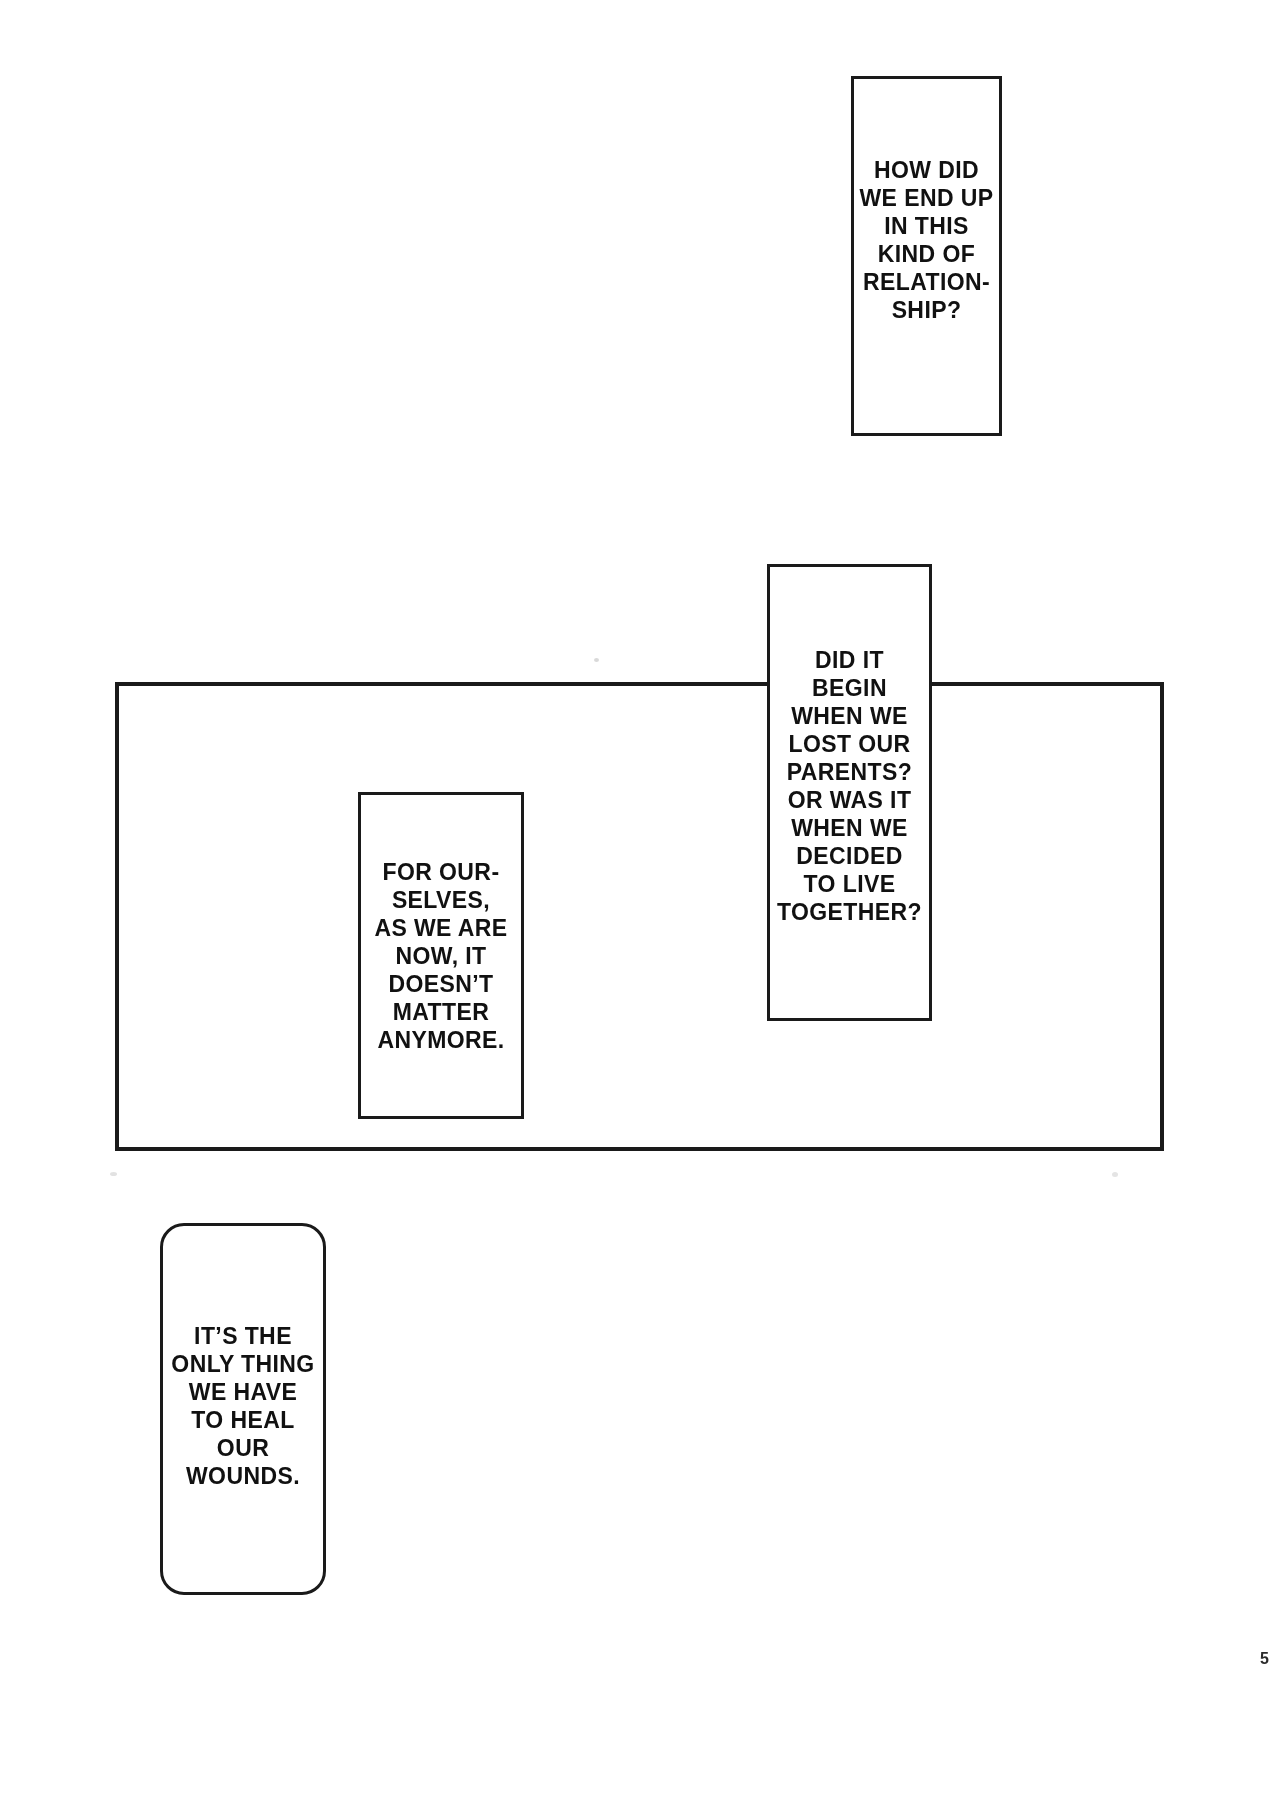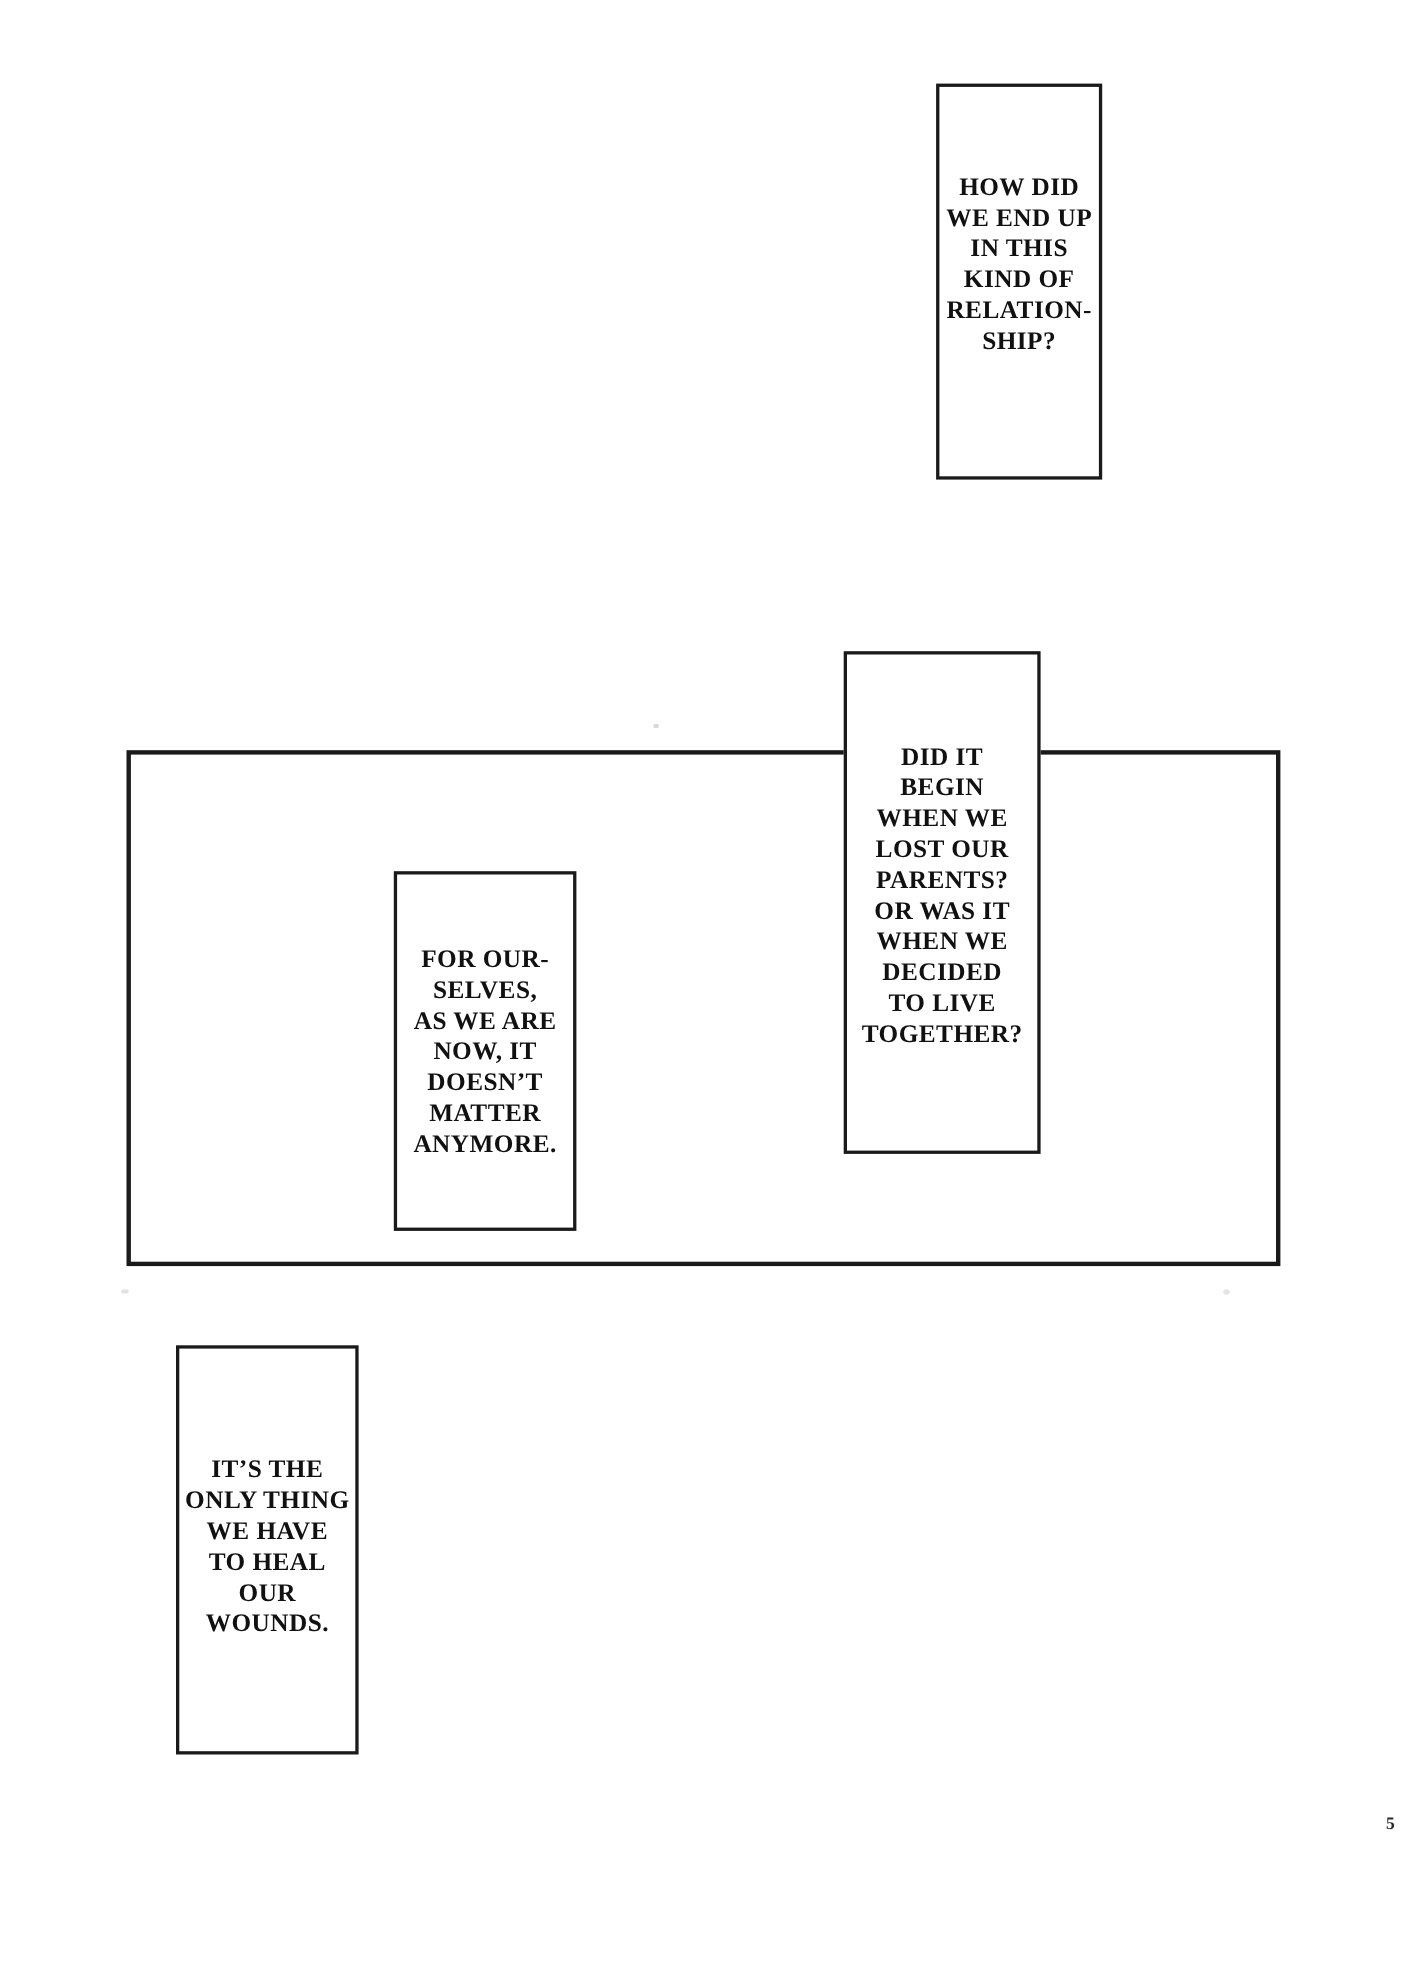--- a/index.html
+++ b/index.html
@@ -7,21 +7,21 @@
     --paper: #ffffff;
   }
   * { margin: 0; padding: 0; box-sizing: border-box; }
   html, body { background: #ffffff; }
   .page {
     position: relative;
     width: 1280px;
     height: 1807px;
     background: var(--paper);
     overflow: hidden;
-    font-family: Liberation Serif, serif;
+    font-family: Liberation Sans, sans-serif;
   }
   .panel-frame {
     position: absolute;
     left: 115px;
     top: 682px;
     width: 1049px;
     height: 469px;
     border: 4px solid var(--ink);
     background: transparent;
   }
@@ -37,23 +37,23 @@
     white-space: pre-line;
     text-align: center;
     color: #111111;
     font-weight: bold;
     font-size: 23px;
     line-height: 28px;
     letter-spacing: 0.4px;
   }
   .box-how-did        { left: 851px; top: 76px;   width: 151px; height: 360px; padding-bottom: 32px; }
   .box-i-always       { left: 305px; top: 271px;  width: 163px; height: 376px; padding-bottom: 28px; }
-  .box-did-it-begin   { left: 767px; top: 592px;  width: 179px; height: 457px; padding-bottom: 14px; }
+  .box-did-it-begin   { left: 767px; top: 564px;  width: 165px; height: 457px; padding-bottom: 14px; }
   .box-for-ourselves  { left: 358px; top: 792px;  width: 166px; height: 327px; }
-  .box-its-only-thing { left: 160px; top: 1223px; width: 166px; height: 372px; padding-bottom: 6px; }
+  .box-its-only-thing { left: 160px; top: 1223px; width: 166px; height: 372px; padding-bottom: 6px; border-radius: 24px; }
   .page-number {
     position: absolute;
     left: 1260px;
     top: 1650px;
     width: 20px;
     text-align: left;
     font-size: 16px;
     font-weight: bold;
     color: #2b2b2b;
     letter-spacing: 0;

